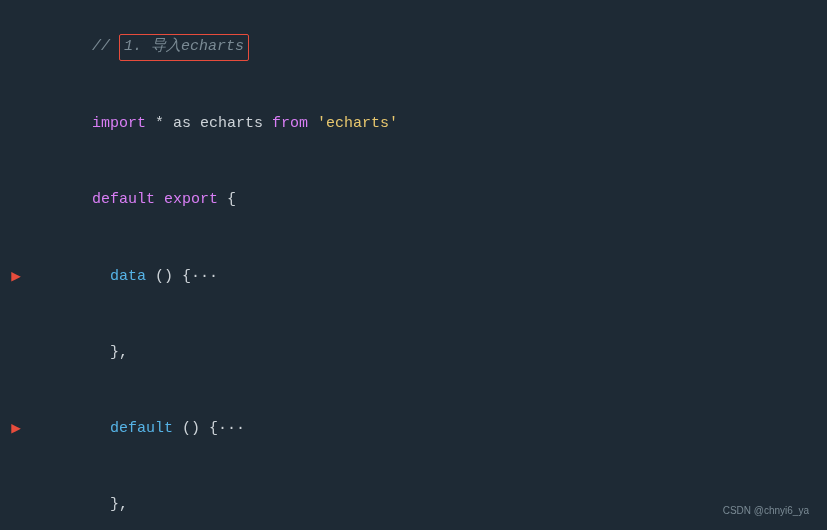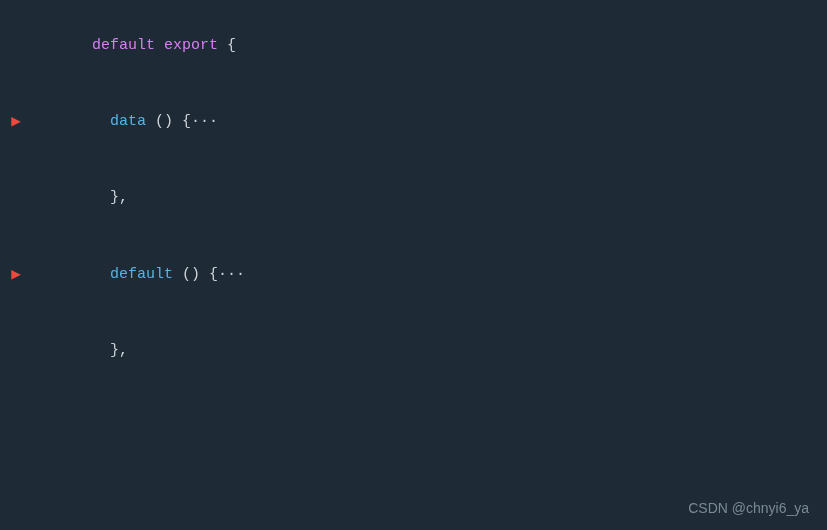--- a/index.html
+++ b/index.html
@@ -64,32 +64,44 @@
       border-radius: 2px;
       color: #7a8a94;
       font-style: italic;
     }
 
     .watermark {
       position: absolute;
       bottom: 14px;
       right: 18px;
       color: #7a8a94;
-      font-size: 14px;
+      font-size: 10px;
       font-family: Arial, sans-serif;
     }
 
     .collapsed-dots { color: #cdd3d8; }
   </style>
 </head>
 <body>
 
 <div class="code-block">
 
+  <div class="line">
+    <div class="gutter-empty"></div>
+    <div class="code-content">
+      <span class="kw-comment">// </span><span class="highlight-box">1. 导入echarts</span>
+    </div>
+  </div>
 
+  <div class="line">
+    <div class="gutter-empty"></div>
+    <div class="code-content">
+      <span class="kw-import">import</span><span class="kw-plain"> * as echarts </span><span class="kw-from">from</span><span class="kw-plain"> </span><span class="kw-string">'echarts'</span>
+    </div>
+  </div>
 
   <div class="line">
     <div class="gutter-empty"></div>
     <div class="code-content">
       <span class="kw-export">default</span><span class="kw-plain"> </span><span class="kw-default">export</span><span class="kw-plain"> {</span>
     </div>
   </div>
 
   <div class="line">
     <div class="gutter">

